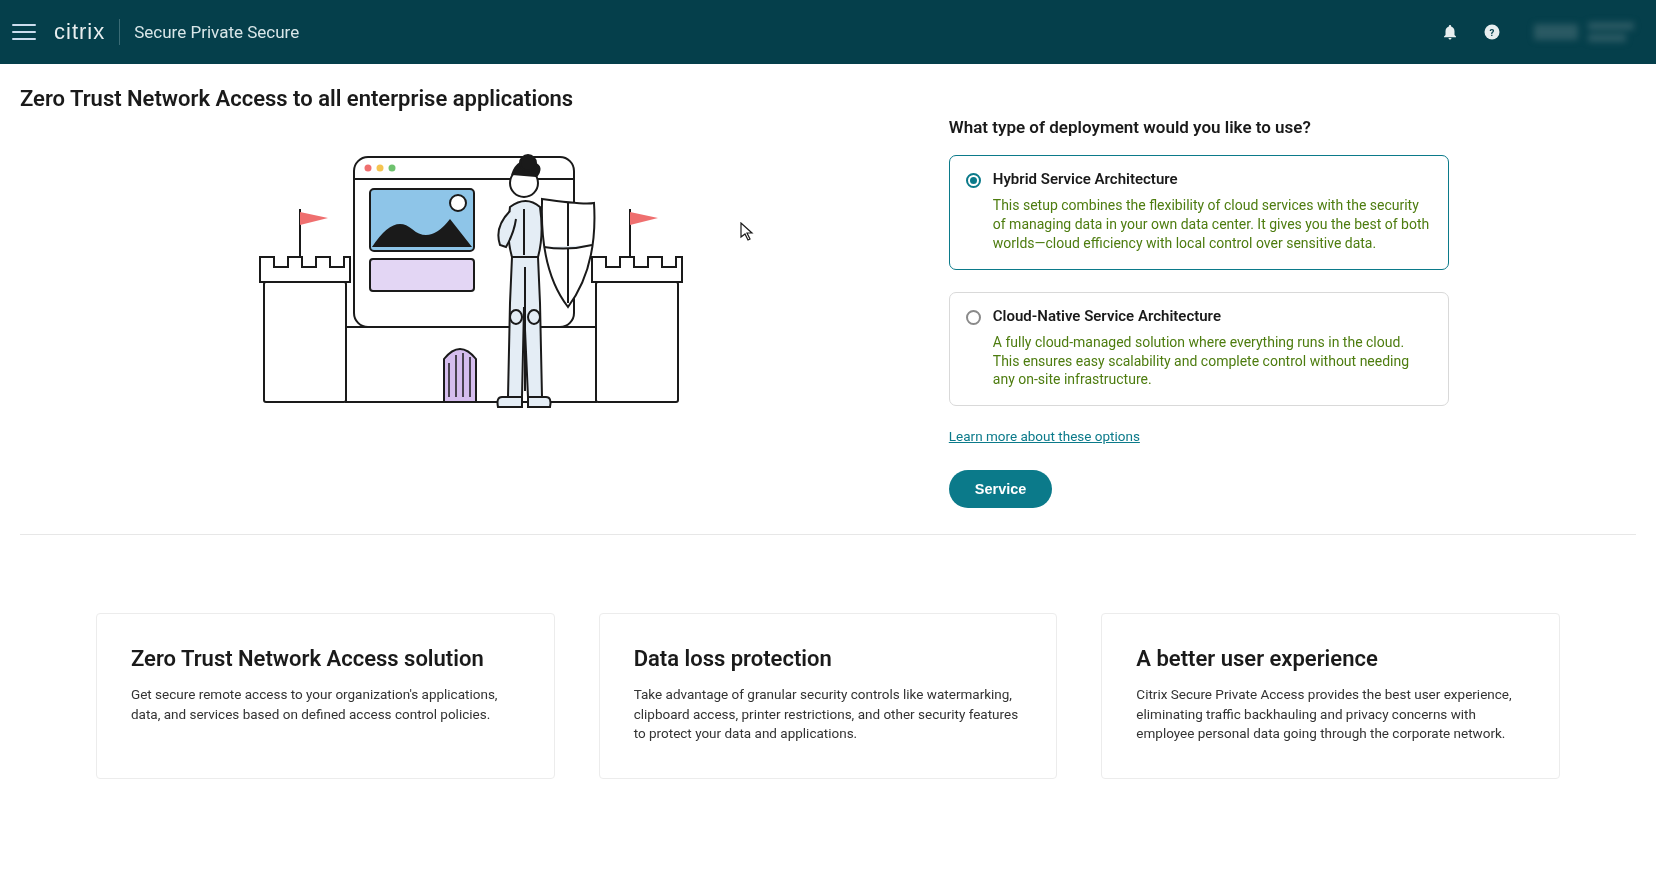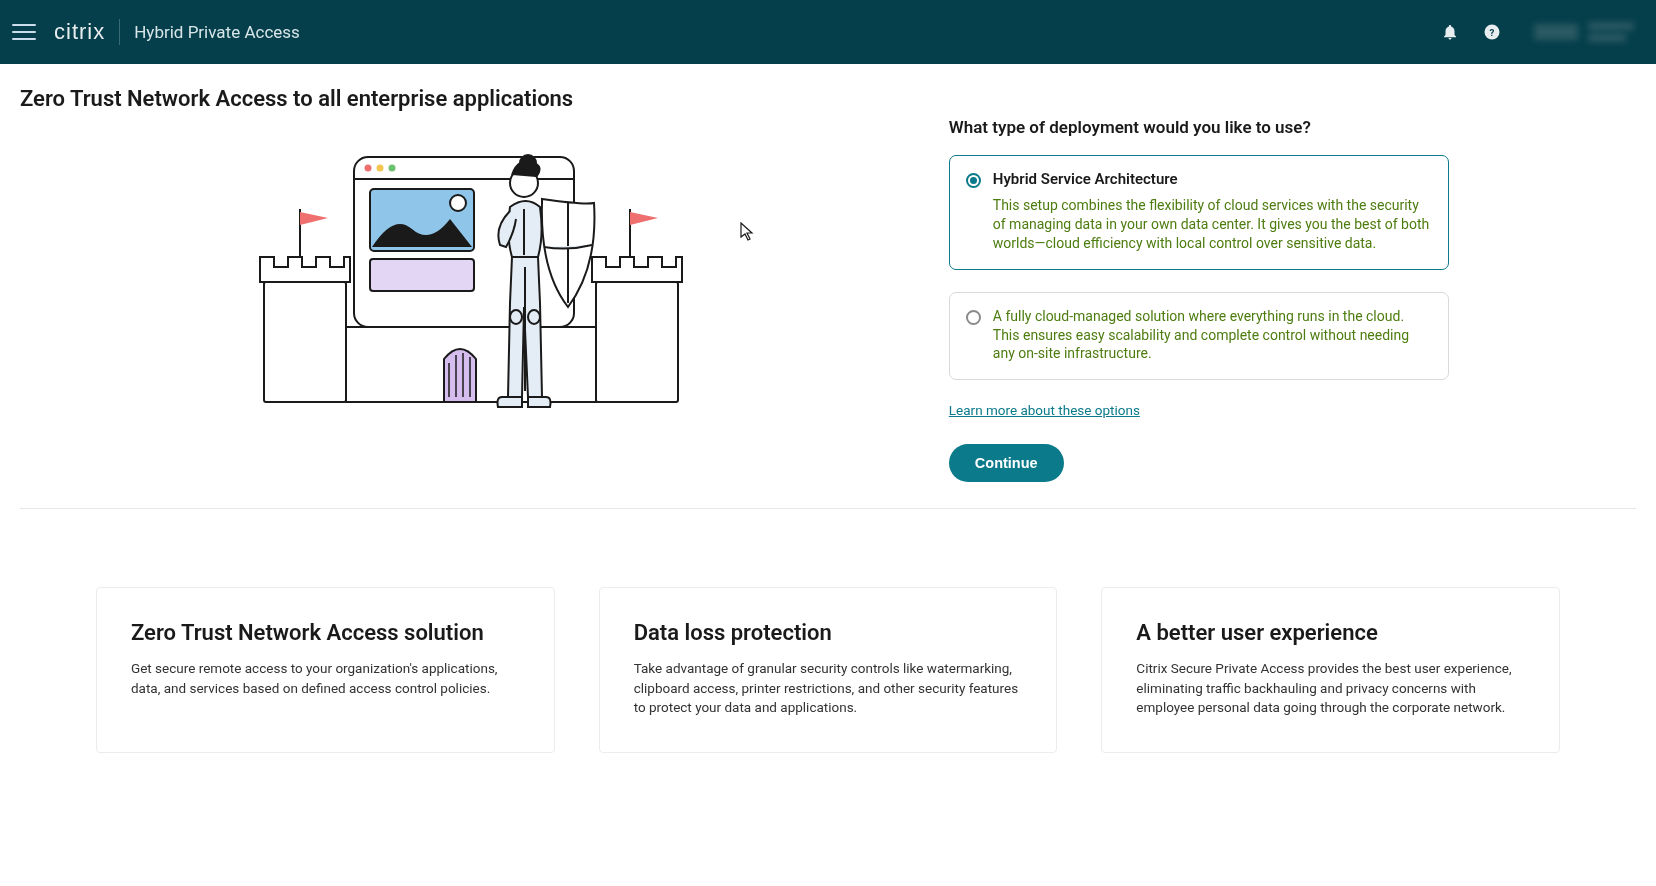--- a/index.html
+++ b/index.html
@@ -186,21 +186,21 @@
 <body>
 
 <div class="header">
   <div class="hamburger">
     <span></span>
       <span></span>
       <span></span>
   </div>
   <div class="brand">citrix</div>
   <div class="brand-divider"></div>
-  <div class="product-name">Hybrid Private Access</div>
+  <div class="product-name">Secure Private Secure</div>
   <div class="header-right">
     <div class="icon-btn">
       <svg viewBox="0 0 24 24" width="18" height="18" fill="currentColor">
           <path d="M12 22c1.1 0 2-.9 2-2h-4c0 1.1.9 2 2 2zm6-6V11c0-3.07-1.63-5.64-4.5-6.32V4c0-.83-.67-1.5-1.5-1.5S10.5 3.17 10.5 4v.68C7.63 5.36 6 7.92 6 11v5l-2 2v1h16v-1l-2-2z"></path>
         </svg>
     </div>
     <div class="icon-btn">
       <svg viewBox="0 0 24 24" width="18" height="18" fill="currentColor">
           <circle cx="12" cy="12" r="10"></circle>
           <text x="12" y="17" text-anchor="middle" font-size="13" fill="#053f4b" font-weight="bold">?</text>
@@ -291,27 +291,28 @@
           <div class="option-title">Hybrid Service Architecture</div>
           <div class="option-desc">This setup combines the flexibility of cloud services with the security of managing data in your own data center. It gives you the best of both worlds—cloud efficiency with local control over sensitive data.</div>
         </div>
       </div>
 
       <div class="option-card">
         <div class="radio-outer">
             <div class="radio-inner"></div>
           </div>
         <div>
+          <div class="option-title">Cloud-Native Service Architecture</div>
           <div class="option-desc">A fully cloud-managed solution where everything runs in the cloud. This ensures easy scalability and complete control without needing any on-site infrastructure.</div>
         </div>
       </div>
 
       <a class="learn-more">Learn more about these options</a>
       <div>
-        <button class="continue-btn">Continue</button>
+        <button class="continue-btn">Service</button>
       </div>
     </div>
   </div>
 
   <div class="cards">
     <div class="card">
       <h3>Zero Trust Network Access solution</h3>
       <p>Get secure remote access to your organization's applications, data, and services based on defined access control policies.</p>
     </div>
     <div class="card">

